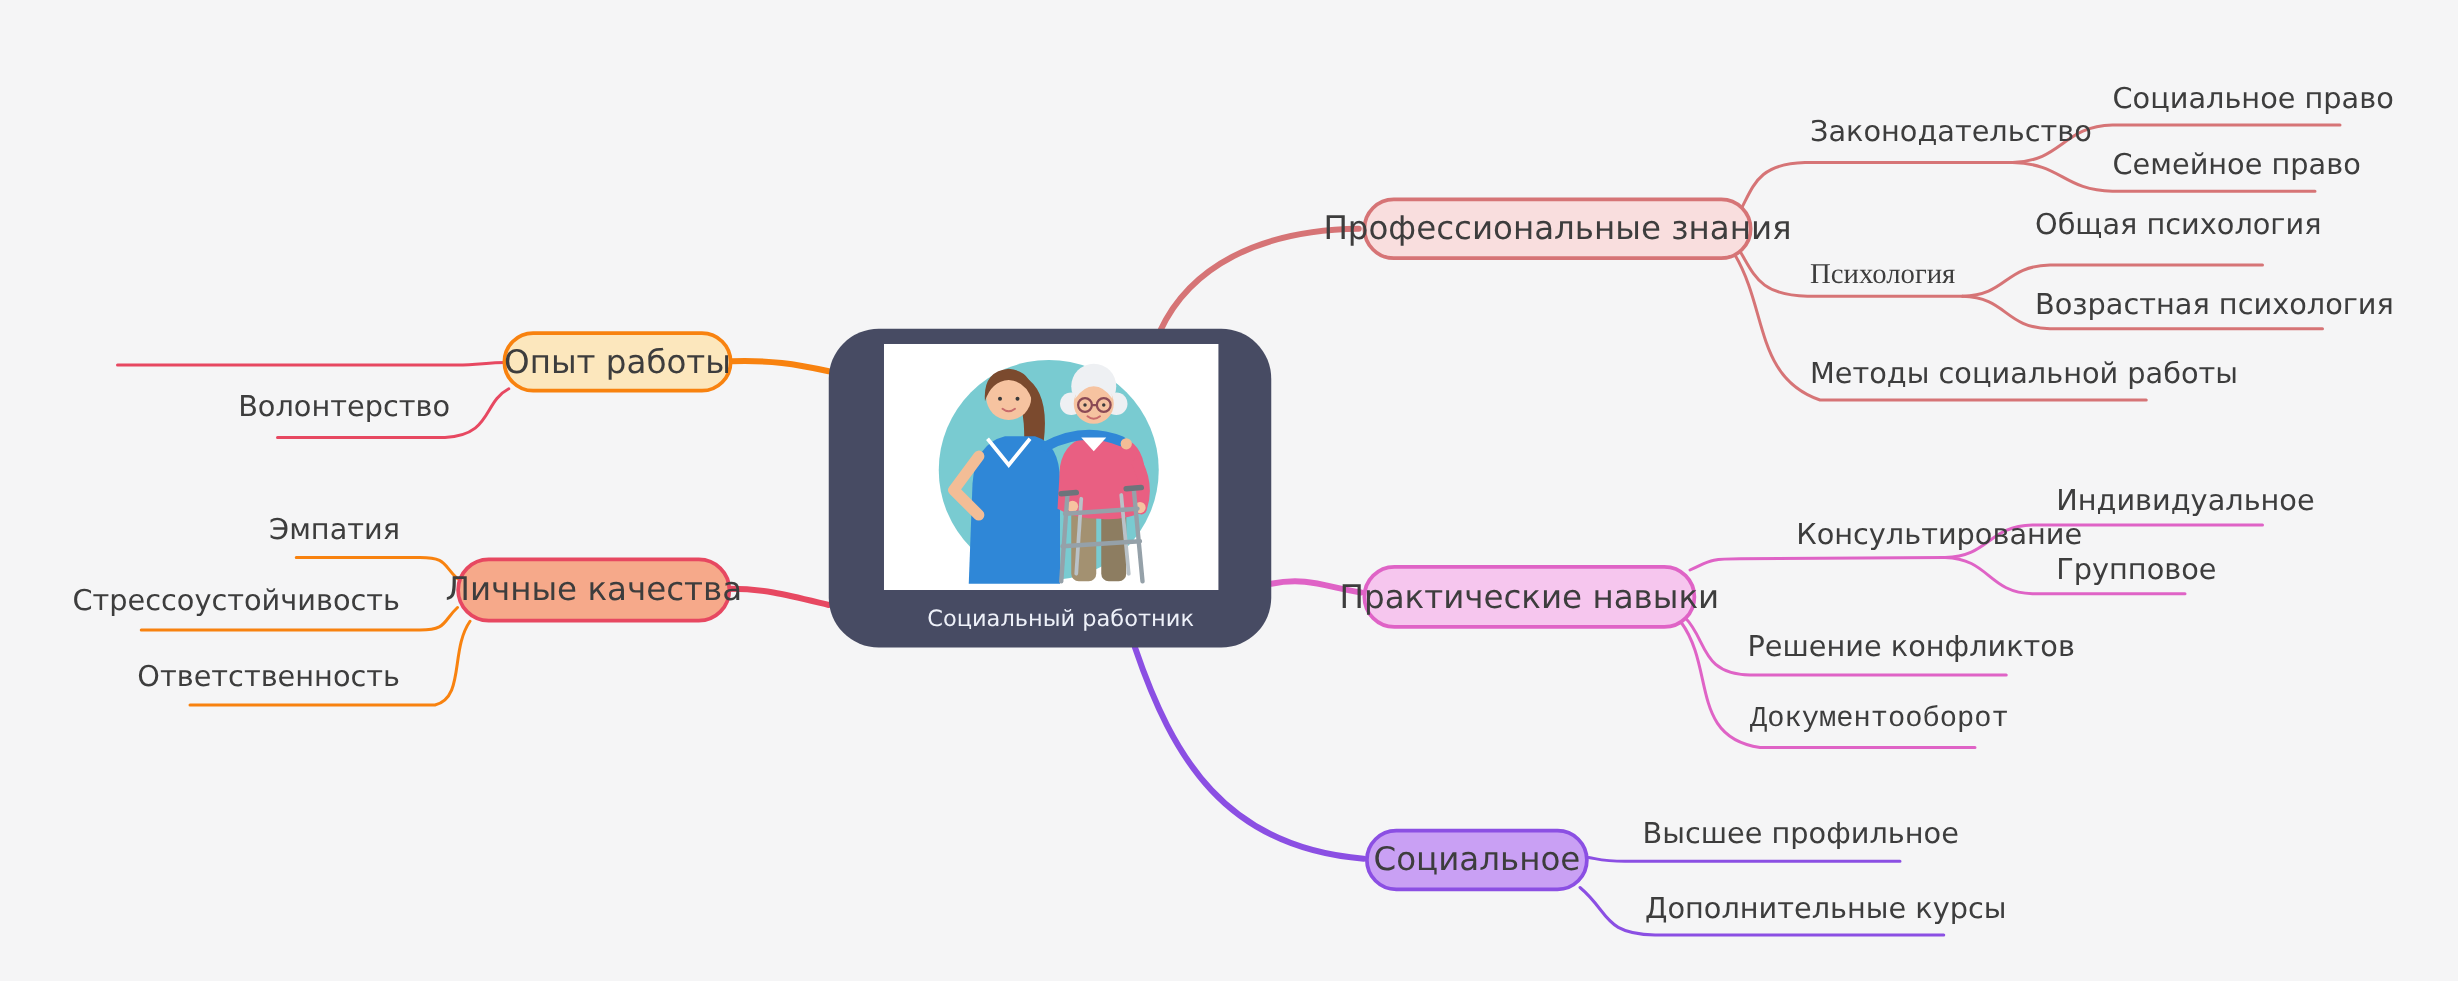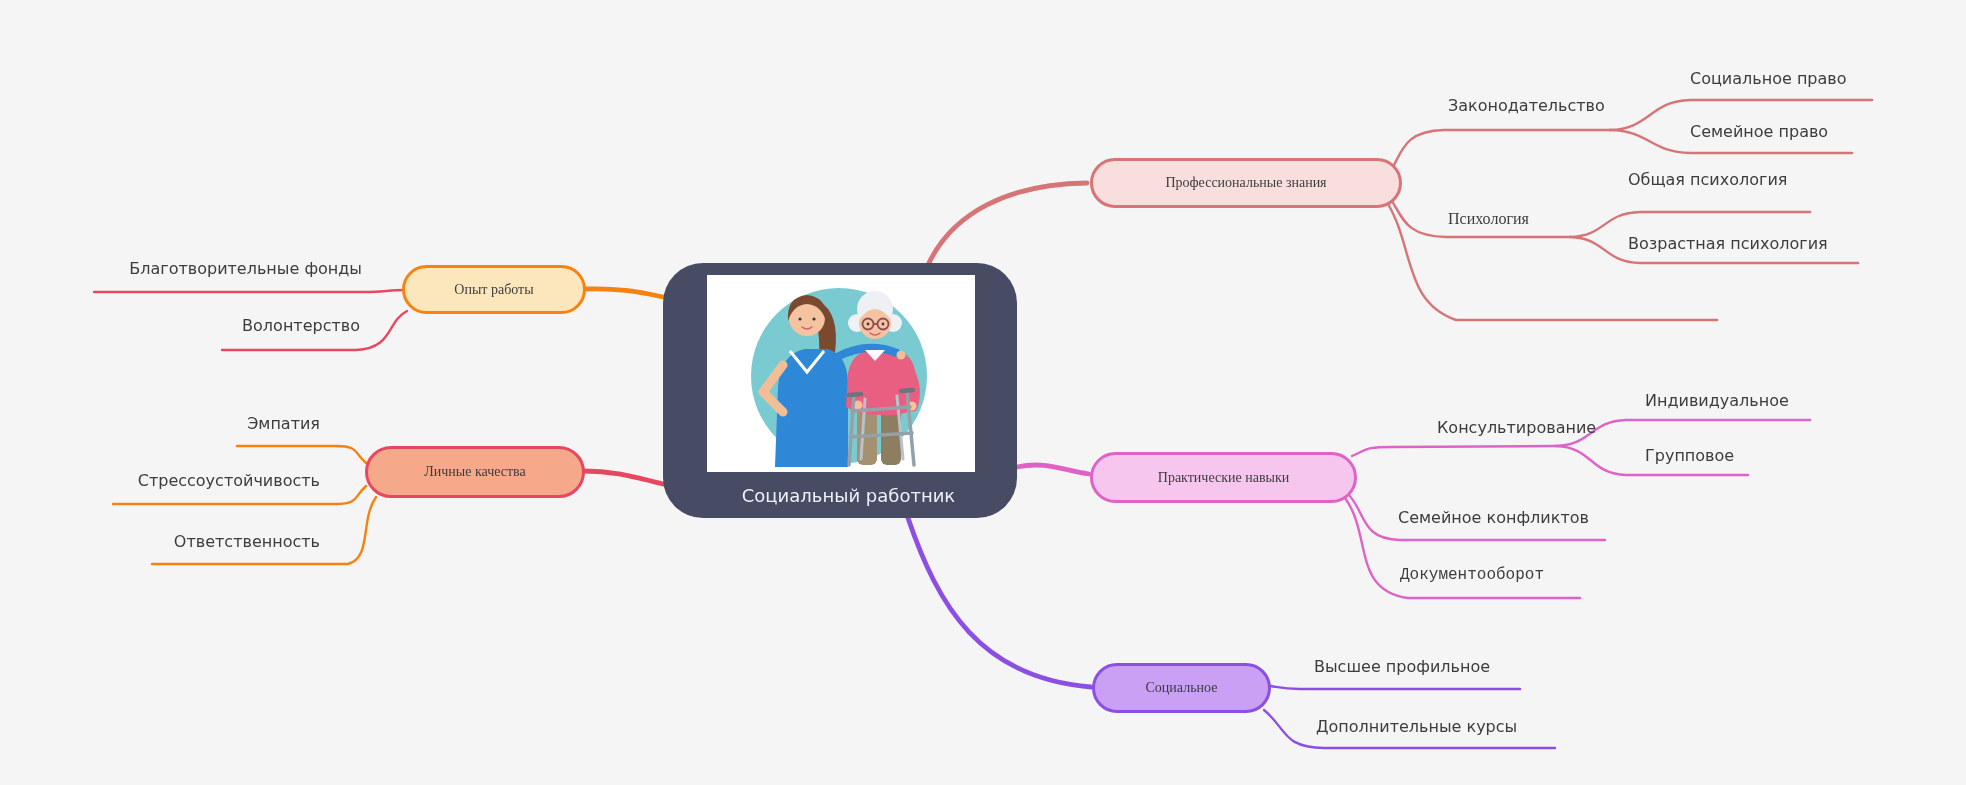--- a/index.html
+++ b/index.html
@@ -10,28 +10,28 @@
   .stroke-coral{stroke:var(--coral);}
   .stroke-magenta{stroke:var(--magenta);}
   .stroke-purple{stroke:var(--purple);}
   .stroke-orange{stroke:var(--orange);}
   .stroke-crimson{stroke:var(--crimson);}
   .w-thick{stroke-width:4.8;}
   .w-thin{stroke-width:2.4;}
 
   .pill{position:absolute;display:flex;align-items:center;justify-content:center;
         box-sizing:border-box;border:3px solid;border-radius:26px;
-        font-size:14px;color:var(--label-text);white-space:nowrap;font-family:Liberation Serif, serif;}
+        font-size:26px;color:var(--label-text);white-space:nowrap;}
   .pill.coral{background:var(--coral-fill);border-color:var(--coral);}
   .pill.magenta{background:var(--magenta-fill);border-color:var(--magenta);}
   .pill.purple{background:var(--purple-fill);border-color:var(--purple);}
   .pill.orange{background:var(--orange-fill);border-color:var(--orange);}
   .pill.crimson{background:var(--crimson-fill);border-color:var(--crimson);}
 
-  .leaf{position:absolute;font-size:16px;line-height:24px;color:var(--label-text);white-space:nowrap;}
+  .leaf{position:absolute;font-size:23px;line-height:24px;color:var(--label-text);white-space:nowrap;}
 
   .center-node{position:absolute;left:663px;top:263px;width:354px;height:255px;
                background:var(--center-bg);border-radius:40px;}
   .center-img{position:absolute;left:44px;top:12px;width:268px;height:197px;overflow:hidden;}
   .center-title{position:absolute;left:17px;right:0;top:212px;height:40px;
                 display:flex;align-items:center;justify-content:center;
                 color:var(--center-text);font-size:18px;white-space:nowrap;}
 </style>
 </head>
 <body>
@@ -141,30 +141,30 @@
   <div class="pill purple" style="left:1092px;top:663px;width:179px;height:50px;">Социальное</div>
   <div class="pill crimson" style="left:365px;top:446px;width:220px;height:52px;">Личные качества</div>
   <div class="pill orange" style="left:402px;top:265px;width:184px;height:49px;">Опыт работы</div>
 
   <div class="leaf" style="left:1448px;top:94px;">Законодательство</div>
   <div class="leaf" style="left:1690px;top:67px;">Социальное право</div>
   <div class="leaf" style="left:1690px;top:120px;">Семейное право</div>
   <div class="leaf" style="left:1448px;top:207px;font-family:Liberation Serif, serif;">Психология</div>
   <div class="leaf" style="left:1628px;top:168px;">Общая психология</div>
   <div class="leaf" style="left:1628px;top:232px;">Возрастная психология</div>
+  <div class="leaf" style="left:1448px;top:287px;">Методы социальной работы</div>
 
   <div class="leaf" style="left:1398px;top:416px;margin-left:39px;">Консультирование</div>
   <div class="leaf" style="left:1645px;top:389px;">Индивидуальное</div>
   <div class="leaf" style="left:1645px;top:444px;">Групповое</div>
-  <div class="leaf" style="left:1398px;top:506px;">Семейное конфликтов</div>
+  <div class="leaf" style="left:1398px;top:506px;">Решение конфликтов</div>
   <div class="leaf" style="left:1400px;top:563px;font-family:Liberation Mono, monospace;">Документооборот</div>
 
   <div class="leaf" style="left:1314px;top:655px;">Высшее профильное</div>
   <div class="leaf" style="left:1316px;top:715px;">Дополнительные курсы</div>
 
-  <div class="leaf" style="right:1604px;top:257px;">Благотворительные фонды</div>
   <div class="leaf" style="right:1606px;top:314px;">Волонтерство</div>
 
   <div class="leaf" style="right:1646px;top:412px;">Эмпатия</div>
   <div class="leaf" style="right:1646px;top:469px;">Стрессоустойчивость</div>
   <div class="leaf" style="right:1646px;top:530px;">Ответственность</div>
 
 </div>
 
 </body></html>

